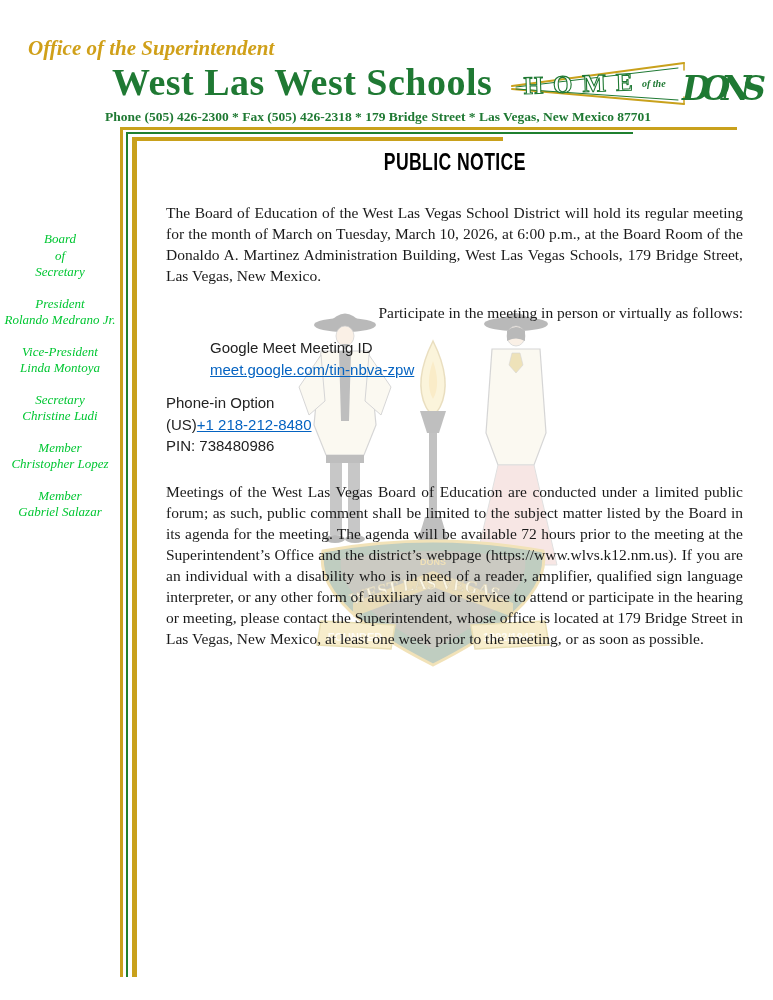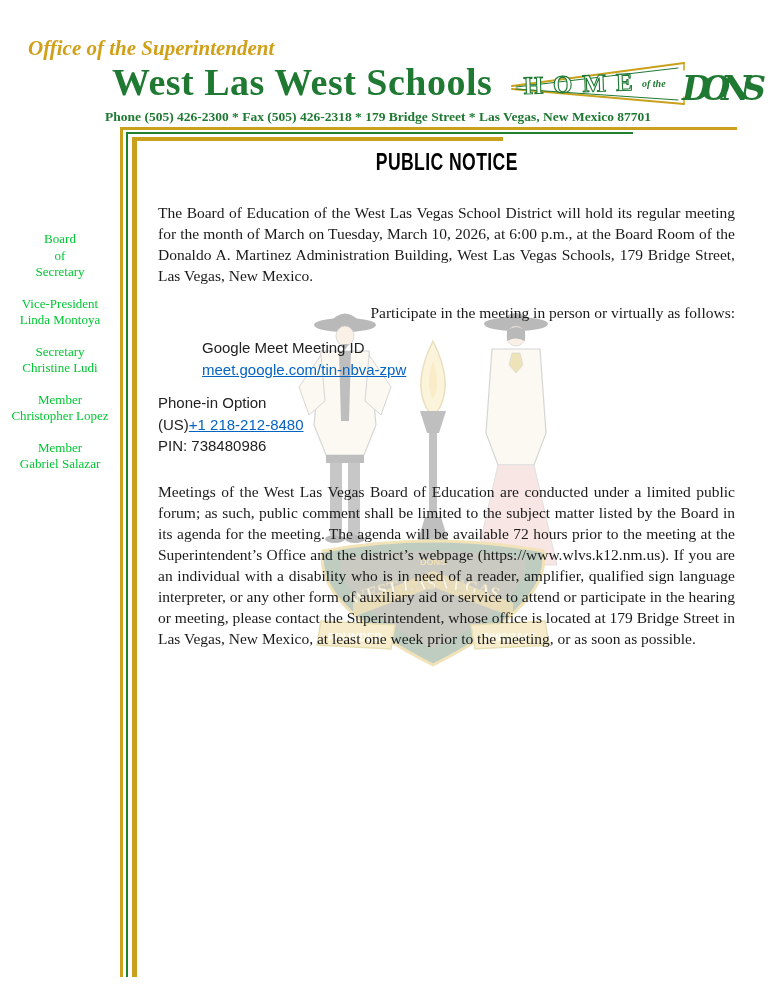--- a/index.html
+++ b/index.html
@@ -42,31 +42,31 @@
   .v-gold-outer{ left: 120px; top: 127px; width: 3px;  height: 850px; background: #C9A11C; }
   .v-green     { left: 126px; top: 132px; width: 2px;  height: 845px; background: #1F8030; }
   .v-gold-inner{ left: 132px; top: 137px; width: 5px;  height: 840px; background: #C9A11C; }
   
   .sidebar {
     position: absolute; left: 2px; top: 231px; width: 116px;
     text-align: center;
     font-family: "Liberation Serif", serif;
     font-size: 13px; line-height: 16.5px; color: #00C632;
   }
-  .sidebar-group { margin-bottom: 15px; }
+  .sidebar-group { margin-bottom: 15px; font-style: italic; }
   .sidebar-line { display: block; }
   
   .watermark {
     position: absolute; left: 283px; top: 303px;
     width: 300px; height: 365px;
     opacity: 0.30; z-index: 0; pointer-events: none;
   }
   
   .content {
-    position: absolute; left: 158px; top: 150px; width: 577px;
+    position: absolute; left: 166px; top: 150px; width: 577px;
     z-index: 2;
   }
   .notice-title {
     text-align: center; margin-bottom: 26px;
   }
   .notice-title span {
     display: inline-block;
     font-family: "Liberation Sans", sans-serif;
     font-weight: 700; font-size: 22px; color: #000;
     transform: scale(0.80, 1.05);
@@ -122,20 +122,24 @@
   <div class="rule h-gold-inner"></div>
   <div class="rule v-gold-outer"></div>
   <div class="rule v-green"></div>
   <div class="rule v-gold-inner"></div>
 
   <div class="sidebar">
     <div class="sidebar-group">
       <span class="sidebar-line">Board</span>
       <span class="sidebar-line">of</span>
       <span class="sidebar-line">Secretary</span>
+    </div>
+    <div class="sidebar-group">
+      <span class="sidebar-line">President</span>
+      <span class="sidebar-line">Rolando Medrano Jr.</span>
     </div>
     <div class="sidebar-group">
       <span class="sidebar-line">Vice-President</span>
       <span class="sidebar-line">Linda Montoya</span>
     </div>
     <div class="sidebar-group">
       <span class="sidebar-line">Secretary</span>
       <span class="sidebar-line">Christine Ludi</span>
     </div>
     <div class="sidebar-group">

